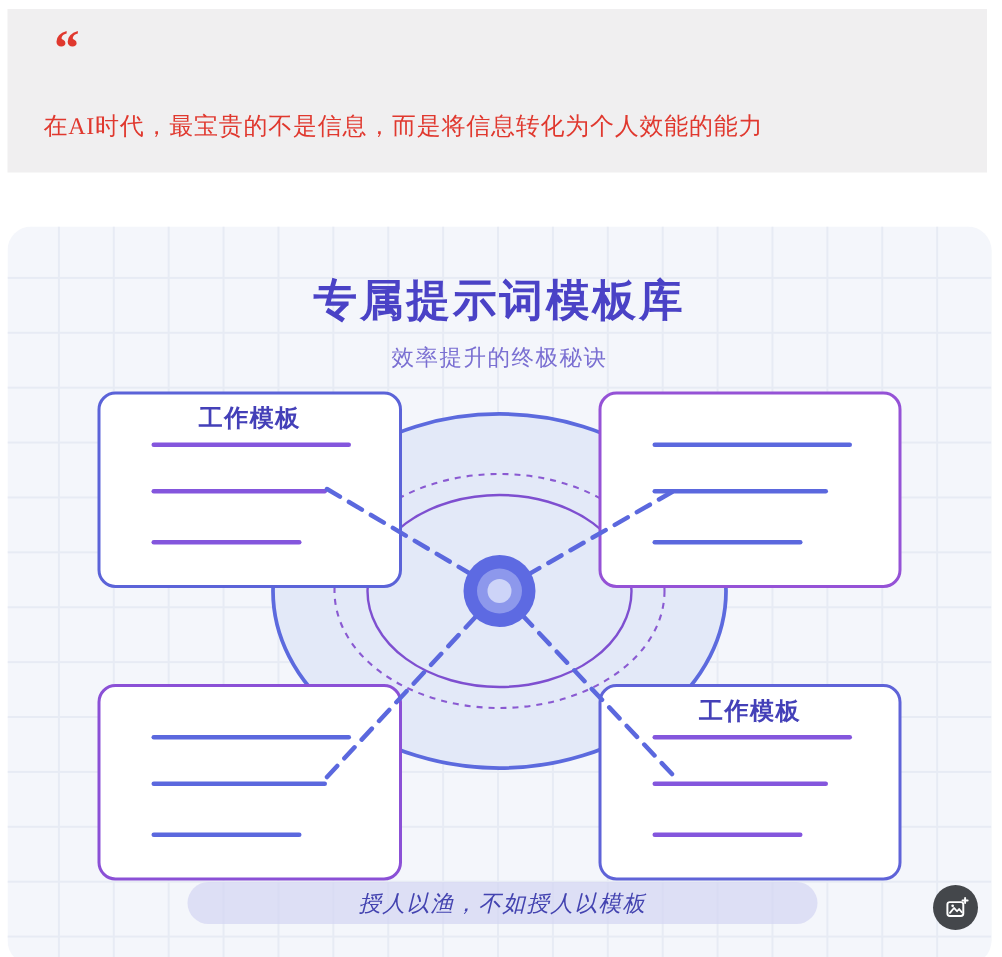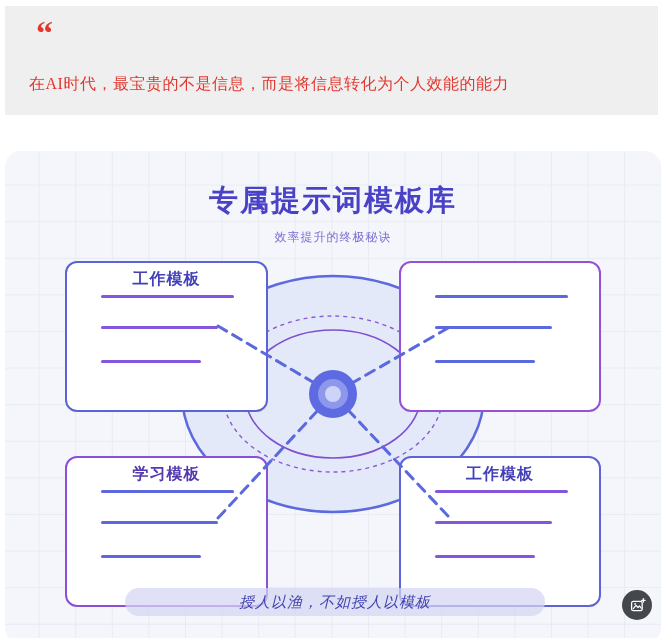--- a/index.html
+++ b/index.html
@@ -32,26 +32,26 @@
       linear-gradient(90deg,#e7ebf4 1px, transparent 1px);
     background-size:36.6px 36.6px;
     background-position:-3px -3px;
   }
   .card-title{
     position:absolute;left:0;top:30px;width:100%;text-align:center;
     font-size:29px;font-weight:700;color:#4a42c6;letter-spacing:2px;
   }
   .card-subtitle{
     position:absolute;left:0;top:78px;width:100%;text-align:center;
-    font-size:12px;color:#7a6fd2;letter-spacing:1px;
+    font-size:15px;color:#7a6fd2;letter-spacing:1px;
   }
   svg.layer{position:absolute;left:0;top:0;pointer-events:none;}
   
   .tbox{
-    position:absolute;width:203px;height:151px;background:#ffffff;
+    position:absolute;width:203px;height:131px;background:#ffffff;
     border:2.5px solid var(--border,#5b63d8);border-radius:12px;box-sizing:border-box;
   }
   .tbox.tl{left:60px;top:110px;}
   .tbox.tr{left:394px;top:110px;width:202px;}
   .tbox.bl{left:60px;top:305px;}
   .tbox.br{left:394px;top:305px;width:202px;}
   .tbox-label{
     position:absolute;left:0;top:6px;width:100%;text-align:center;
     font-size:16px;font-weight:700;color:var(--label,#4440b8);letter-spacing:1px;
   }
@@ -102,21 +102,20 @@
     <div class="ph-line l1"></div>
     <div class="ph-line l2"></div>
     <div class="ph-line l3"></div>
   </div>
   <div class="tbox tr" style="--border: #9552d6; --line: #5b68de; --label: #5338b0;">
     <div class="ph-line l1"></div>
     <div class="ph-line l2"></div>
     <div class="ph-line l3"></div>
   </div>
   <div class="tbox bl" style="--border: #8b50d6; --line: #5b68de; --label: #5338b0;">
-    <div class="tbox-label">学习模板</div>
     <div class="ph-line l1"></div>
     <div class="ph-line l2"></div>
     <div class="ph-line l3"></div>
   </div>
   <div class="tbox br" style="--border: #5f63d8; --line: #8456dd; --label: #4440b8;">
     <div class="tbox-label">工作模板</div>
     <div class="ph-line l1"></div>
     <div class="ph-line l2"></div>
     <div class="ph-line l3"></div>
   </div>

